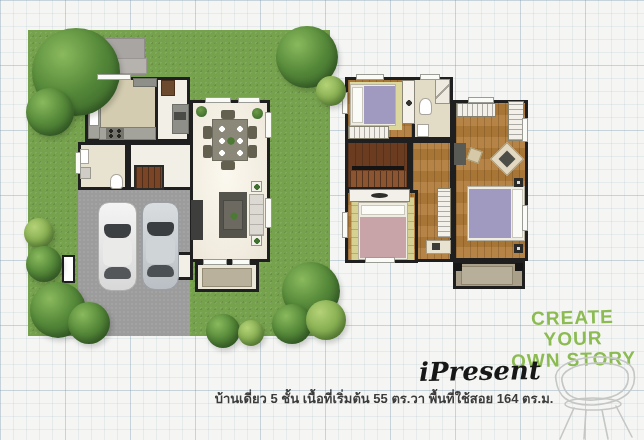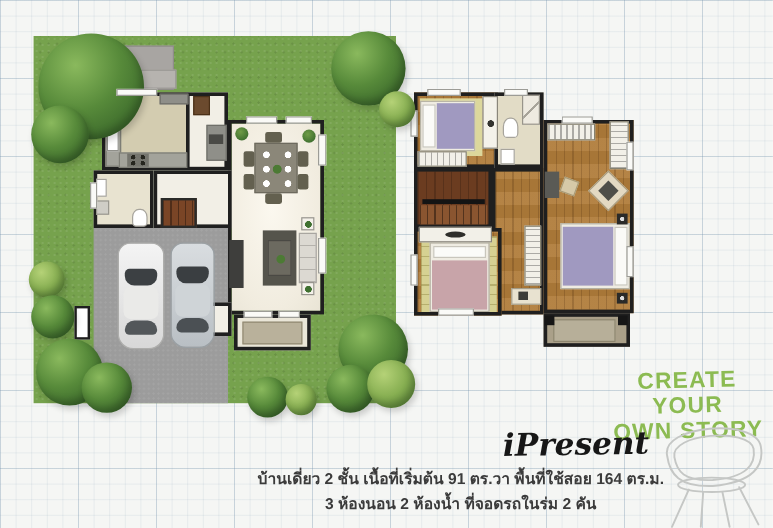--- a/index.html
+++ b/index.html
@@ -212,22 +212,21 @@
     <div class="win" style="left:365px;top:257px;width:30px;height:6px;"></div>
   </div>
 
   <div class="tagline">
     <div>CREATE YOUR</div>
     <div>OWN STORY</div>
   </div>
 
   <div class="brand">iPresent</div>
 
-  <div class="desc d1">บ้านเดี่ยว 2 ชั้น เนื้อที่เริ่มต้น 91 ตร.วา  พื้นที่ใช้สอย 164 ตร.ม.</div>
-  <div class="desc d2">3 ห้องนอน  2 ห้องน้ำ ที่จอดรถในร่ม 2 คัน</div>
+  <div class="desc d1">บ้านเดี่ยว 5 ชั้น เนื้อที่เริ่มต้น 55 ตร.วา  พื้นที่ใช้สอย 164 ตร.ม.</div>
 
   <svg class="abs" style="left:540px;top:348px;width:104px;height:92px;" viewBox="0 0 104 92" fill="none" stroke="#c5c7c5" stroke-width="1.6" stroke-linecap="round">
     <path d="M16 32 C 10 6, 90 0, 94 24 C 97 40, 88 54, 54 57 C 26 58, 18 47, 16 32 Z"></path>
     <path d="M22 33 C 18 13, 84 8, 88 26 C 90 39, 82 50, 54 52 C 30 53, 24 45, 22 33"></path>
     <ellipse cx="53" cy="56" rx="28" ry="6"></ellipse>
     <path d="M34 60 L 20 91"></path>
     <path d="M46 62 L 44 91"></path>
     <path d="M62 62 L 68 91"></path>
     <path d="M76 58 L 92 89"></path>
   </svg>

